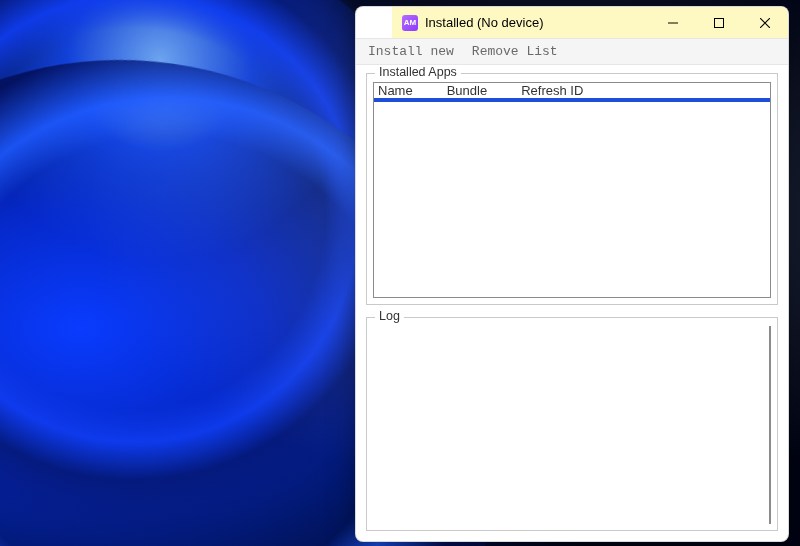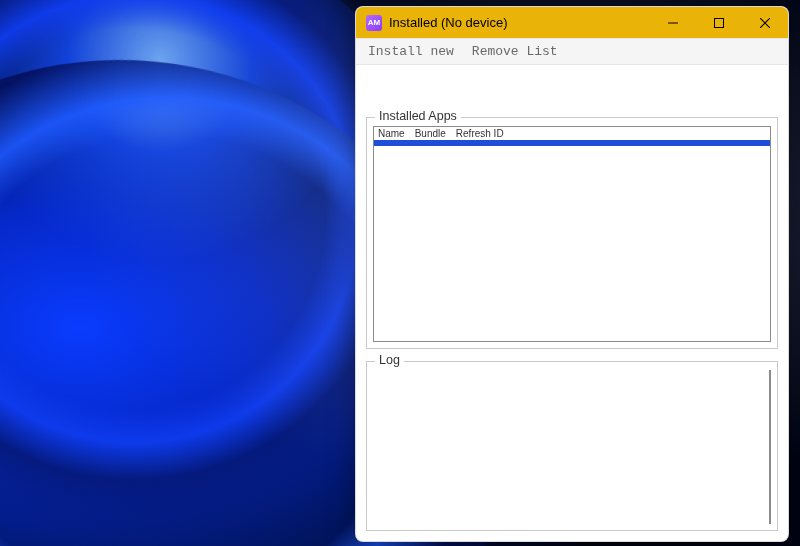--- a/index.html
+++ b/index.html
@@ -45,21 +45,22 @@
     background: #ffffff;
     border: 1px solid rgba(0,0,0,0.15);
     border-radius: 8px;
     box-shadow: 0 10px 28px rgba(0,0,0,0.35);
     display: flex; flex-direction: column;
     overflow: hidden;
   }
   .titlebar {
     height: 31px;
     display: flex; align-items: center;
-    background: #eab308;
+    background: #fef9c3;
+    margin-left: 36px;
   }
   .appicon {
     width: 16px; height: 16px;
     margin: 0 7px 0 10px;
     border-radius: 3px;
     background: linear-gradient(135deg, #b56bff, #8a3bff);
     color: #fff; font-size: 8px; font-weight: 700;
     display: flex; align-items: center; justify-content: center;
     letter-spacing: 0;
   }
@@ -93,21 +94,20 @@
     font-size: 13px;
     border-radius: 2px;
     cursor: default;
   }
 
   .client {
     flex: 1;
     padding: 8px 10px 10px 10px;
     display: flex; flex-direction: column;
     gap: 12px;
-    margin-top: 44px;
   }
   .group {
     border: 1px solid #c9c9c9;
     position: relative;
     padding: 8px 6px 6px 6px;
     display: flex; flex-direction: column;
   }
   .group.installed { height: 232px; }
   .group.log { flex: 1; min-height: 0; align-items: flex-end; }
   .group-label {
@@ -122,24 +122,25 @@
     flex: 1;
     border: 1px solid #8b8b8b;
     background: #fff;
     overflow: auto;
     position: relative;
   }
   .listheader {
     display: flex;
     height: 19px;
     align-items: center;
-    border-bottom: 6px solid #1d4ed8;
+    border-bottom: 4px solid #1d4ed8;
     color: #333;
-    font-size: 10px;
+    font-size: 13px;
     user-select: none;
+    gap: 24px;
   }
   .colh {
     padding: 1px 6px 1px 4px;
     white-space: nowrap;
   }
   .logview {
     flex: 1;
     border: 1px solid #8b8b8b;
     background: #fff;
     box-shadow: inset 0 0 0 1px rgba(0,0,0,0.04);

